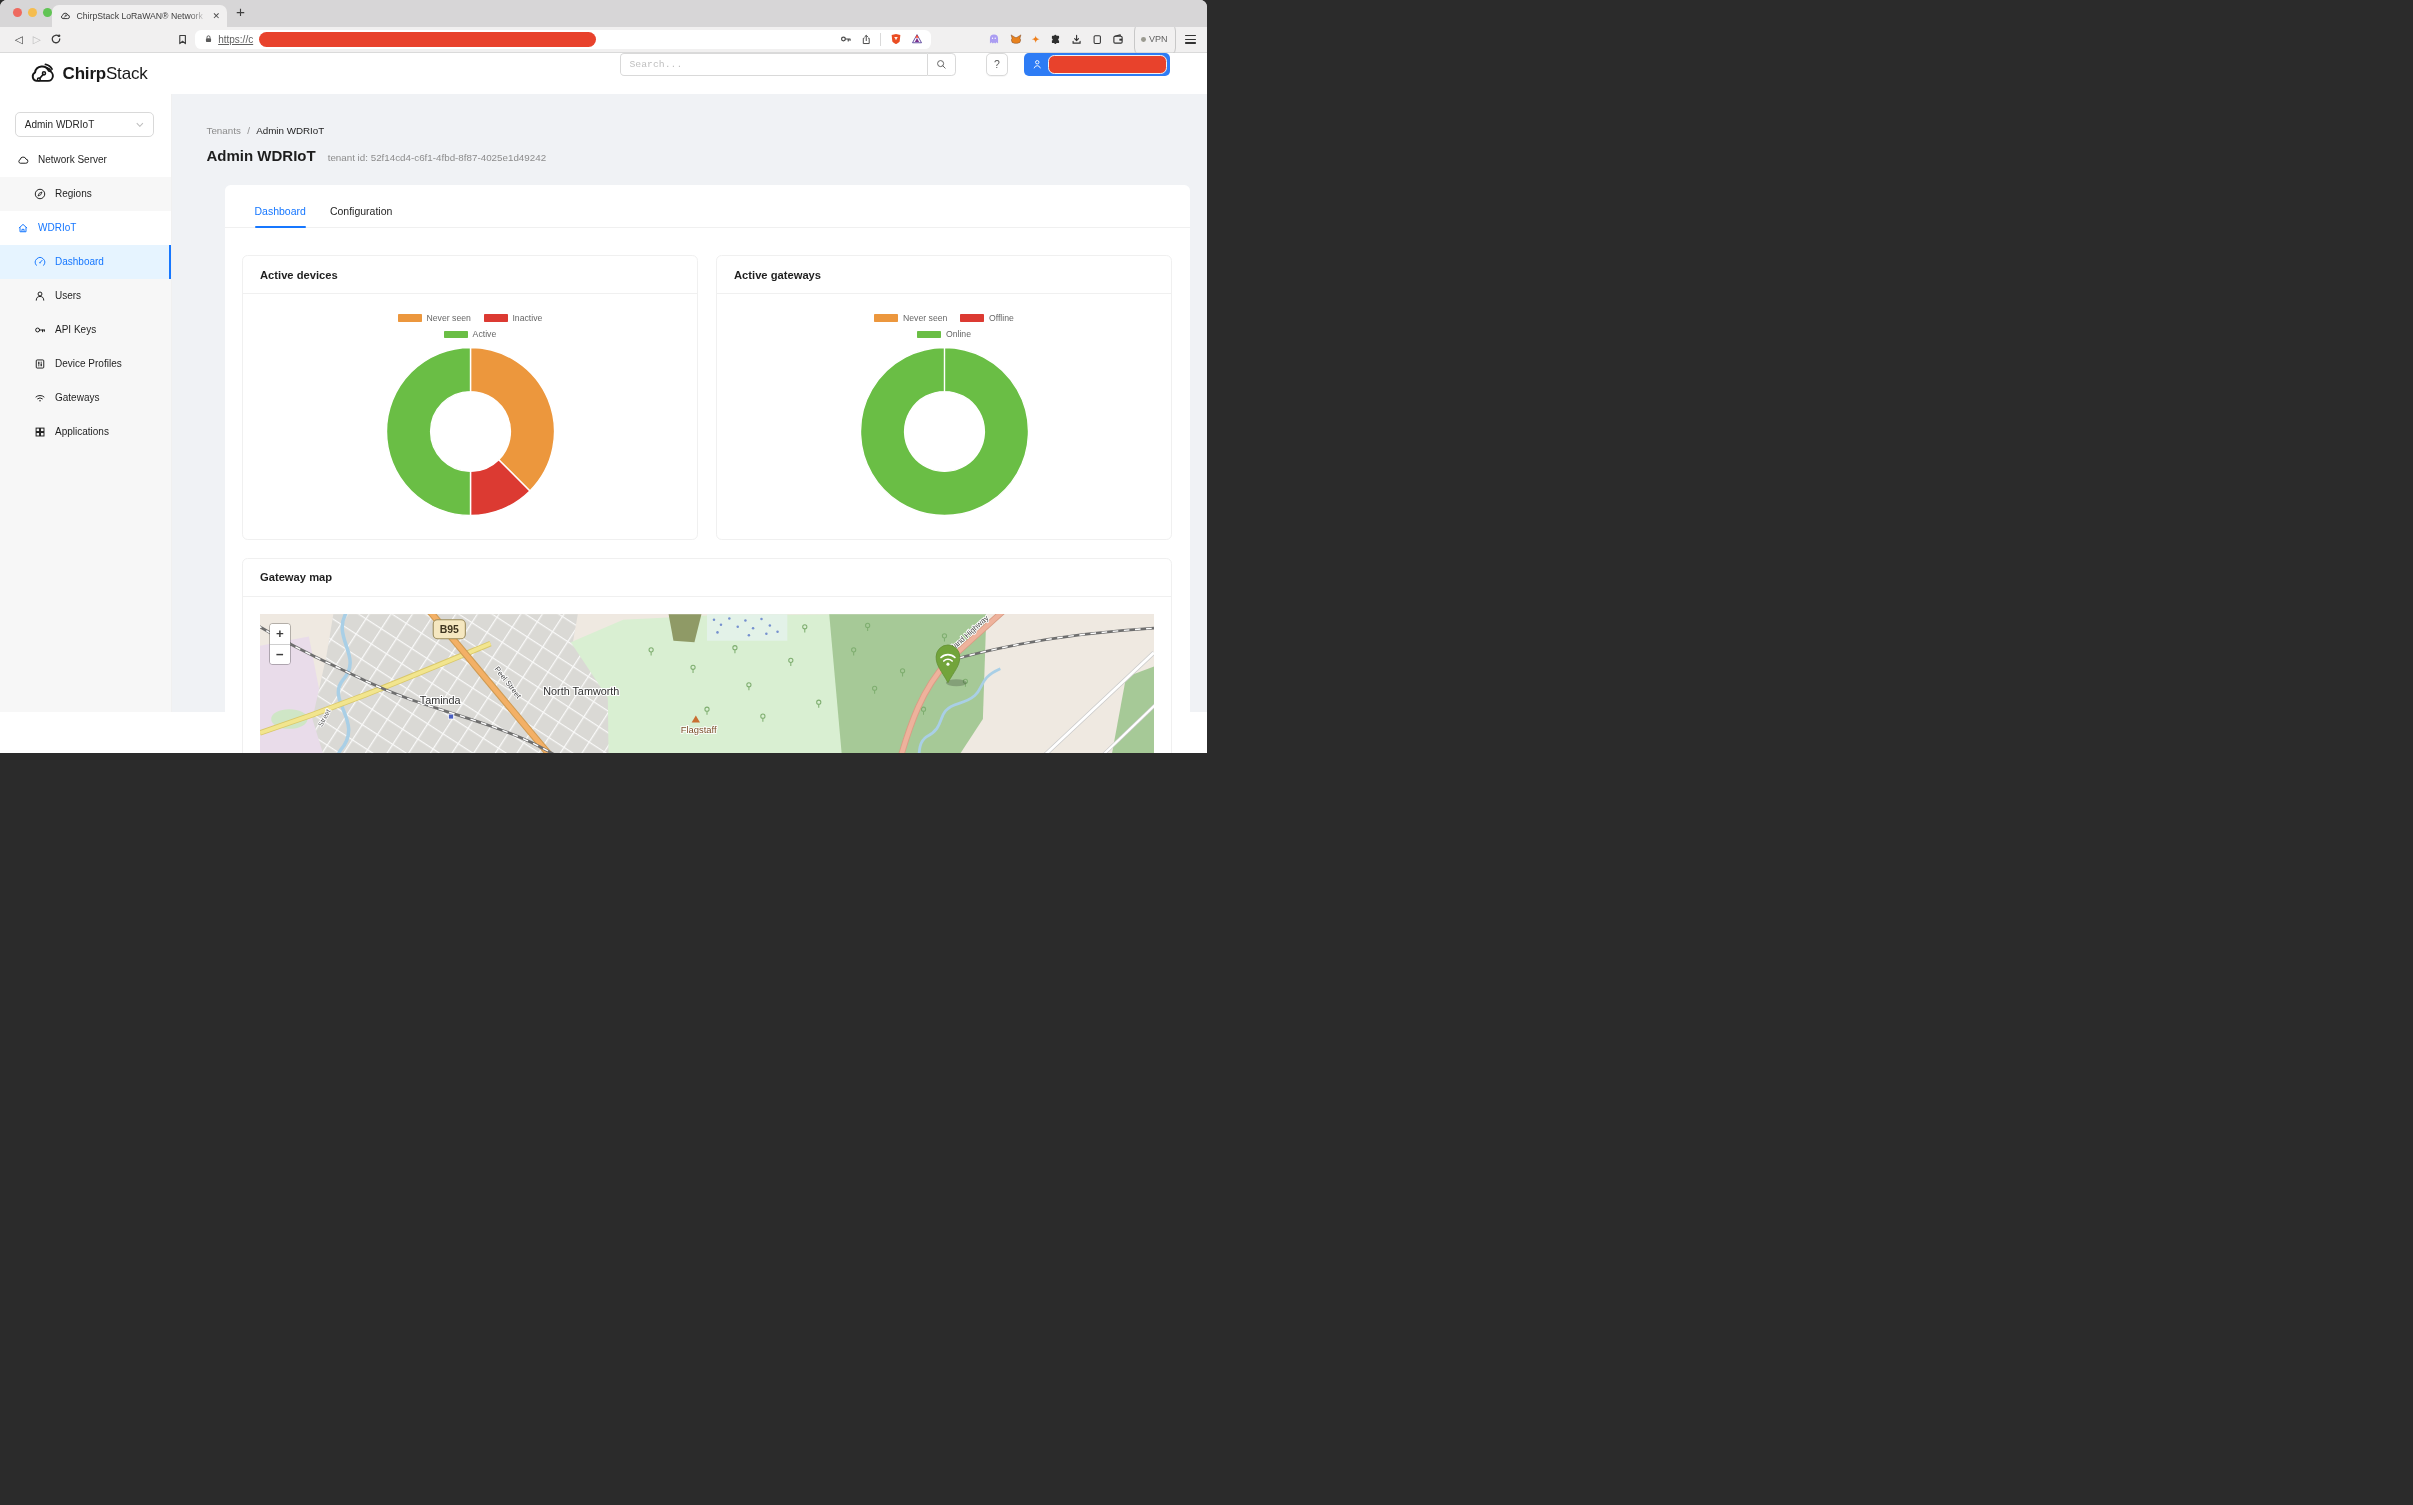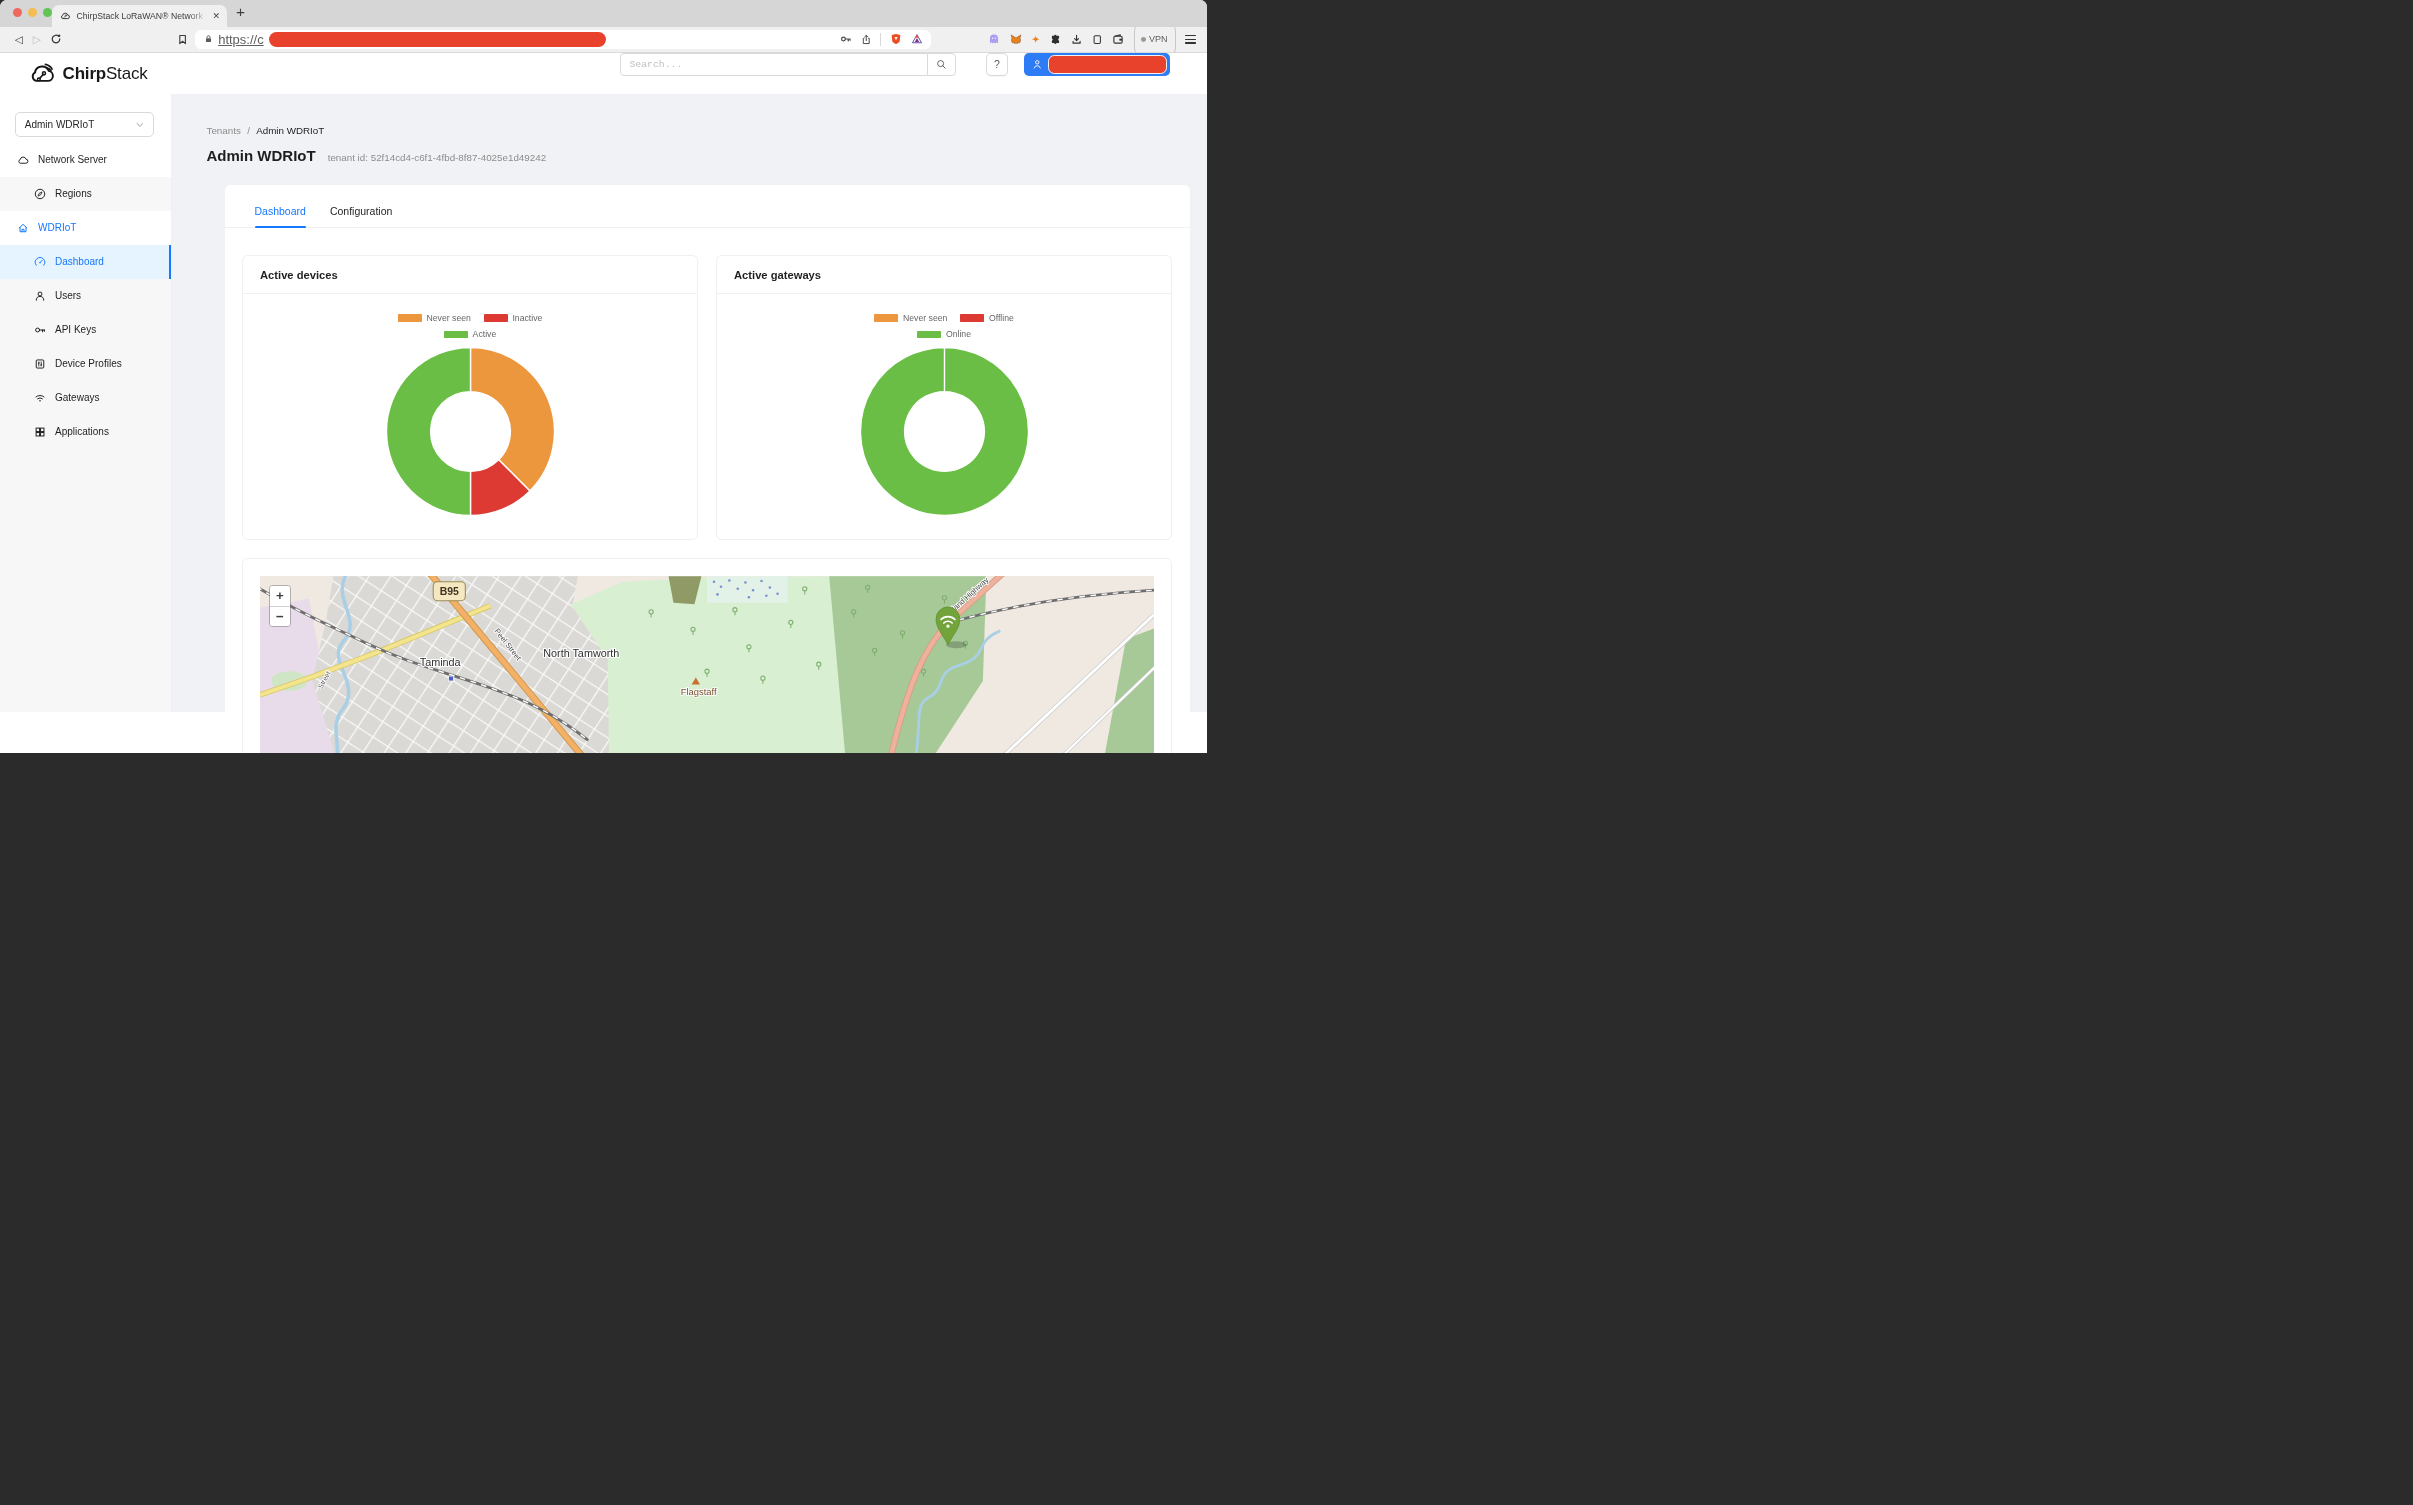--- a/index.html
+++ b/index.html
@@ -16,21 +16,21 @@
   .btab-title::after{ content:""; position:absolute; right:0; top:0; bottom:0; width:18px; background:linear-gradient(to right, rgba(241,240,240,0), #f1f0f0); }
   .btab-close { font-size:9px; color:#4a4a4a; cursor:pointer; }
   .newtab { position:absolute; left:236px; top:2.8px; font-size:15.4px; color:#3f3f3f; font-weight:400; cursor:pointer; }
 
   .toolbar { height:26.6px; background:#f1f0f0; display:flex; align-items:center; padding:0 8.4px 0 9.8px; border-bottom:0.7px solid #dadada; }
   .navbtn { width:18px; text-align:center; font-size:10.5px; cursor:pointer; }
   .back { color:#3a3a3a; } .fwd { color:#bcbcbc; }
   .reload { margin-left:4.2px; display:flex; cursor:pointer; }
   .bookmark { margin-left:115px; display:flex; cursor:pointer; }
   .urlbar { margin-left:7px; width:736px; height:19.6px; background:#fff; border-radius:6.3px; display:flex; align-items:center; padding:0 8.4px; gap:5.6px; }
-  .scheme { font-size:13px; color:#606060;text-decoration:underline; }
+  .scheme { font-size:10px; color:#606060;text-decoration:underline; }
   .redact-url { height:15.4px; border-radius:7.7px; width:337px; }
   .url-trail { margin-left:auto; display:flex; align-items:center; gap:9px; }
   .vsep { width:0.7px; height:12.6px; background:#d9d9d9; }
   .extrow { margin-left:auto; display:flex; align-items:center; gap:9.8px; padding-right:2.8px; }
   .spark { font-size:10.5px; color:#ee7f1c; }
   .vpnpill { border:1px solid #c8c8c8; border-radius:9px; height:35px; padding:0 7px 0 5.6px; display:flex; align-items:center; gap:3.5px; color:#5f5f5f; font-size:9px; }
   .vpndot { width:4.9px; height:4.9px; border-radius:50%; background:#9a9a90; }
   .hamb { display:flex; flex-direction:column; gap:2.4px; cursor:pointer; }
   .hamb i { width:10.5px; height:1.4px; background:#333; border-radius:0.7px; }
 
@@ -369,20 +369,21 @@
               </div>
               <div class="donutbox"><svg width="175" height="175" viewBox="0 0 250 250">
                     <path d="M 125.00000000000001 5 A 120 120 0 1 1 124.97905604908237 5.000001827704509 L 124.99005162331413 68.00000086815965 A 57 57 0 1 0 125 68 Z" fill="#6abe45" stroke="#ffffff" stroke-width="2" stroke-linejoin="round"></path>
                   </svg></div>
             </div>
           </div>
 
         </div>
 
         <div class="mapcard">
+          <div class="card-h">Gateway map</div>
           <div class="map-b">
             <div class="mapwrap">
               <div class="zoomctl">
                 <div class="zbtn">+</div>
                 <div class="zbtn">−</div>
               </div>
               <svg width="894" height="196" viewBox="0 0 1280 280">
                 <defs>
                   <pattern id="grid1" width="26" height="26" patternUnits="userSpaceOnUse" patternTransform="rotate(33)">
                     <rect width="26" height="26" fill="none"></rect>

